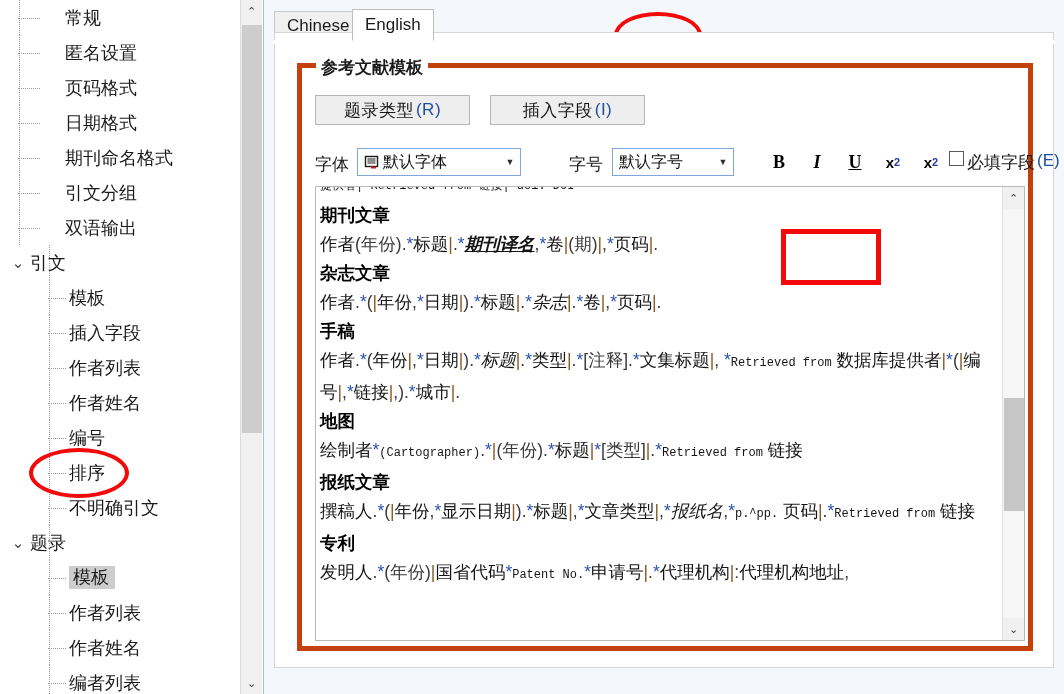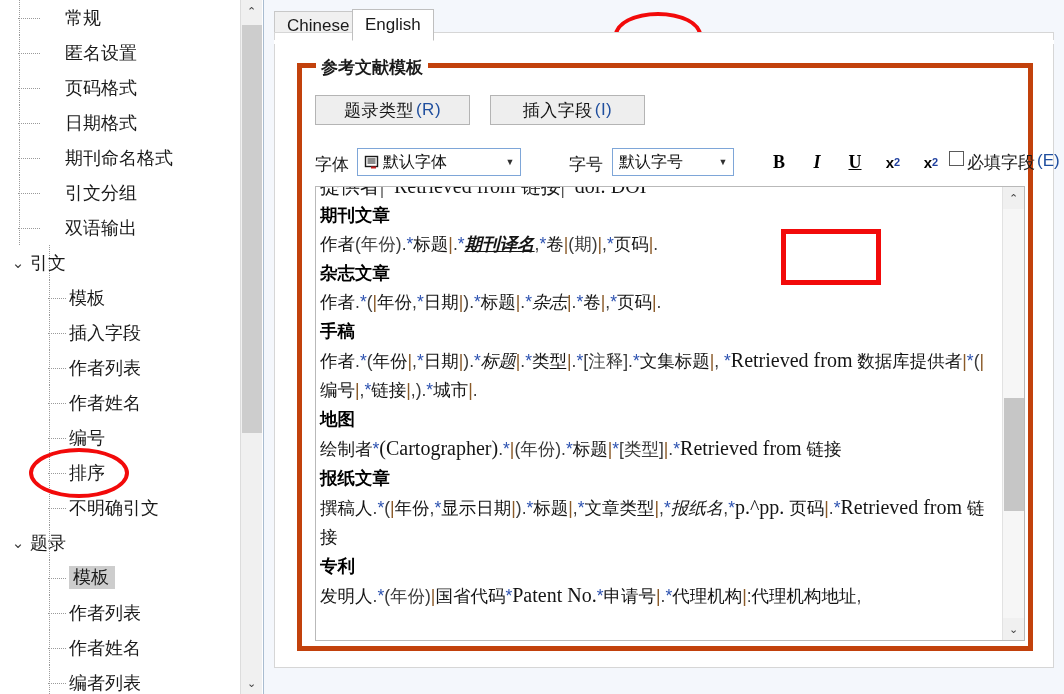--- a/index.html
+++ b/index.html
@@ -327,21 +327,21 @@
   .rec-head {
     font-weight: bold;
     font-size: 17.5px;
     color: #000000;
   }
   .rec-body {
     font-size: 17.5px;
     color: #151515;
     white-space: normal;
   }
-  .mono { font-family: Liberation Serif, serif; font-size: 20px; }
+  .mono { font-family: Liberation Mono, monospace; font-size: 12px; }
   .ast { color: #2d52b0; }
   .pipe { color: #8a5a28; }
   .punc { color: #3a3a3a; }
   .it { font-style: italic; }
   .bdiu { font-weight: bold; font-style: italic; text-decoration: underline; }
 
   
   #editor-scrollbar {
     position: absolute;
     right: 0; top: 0;

